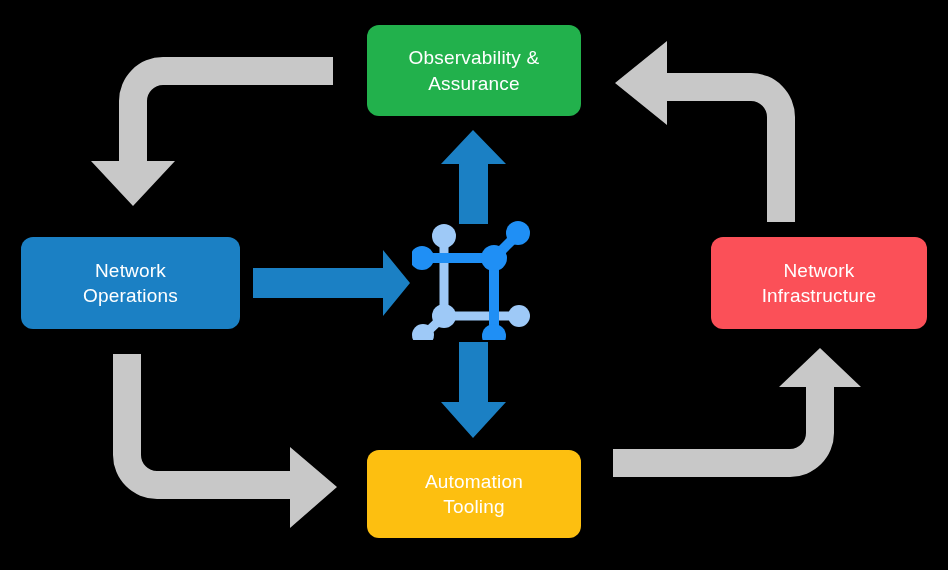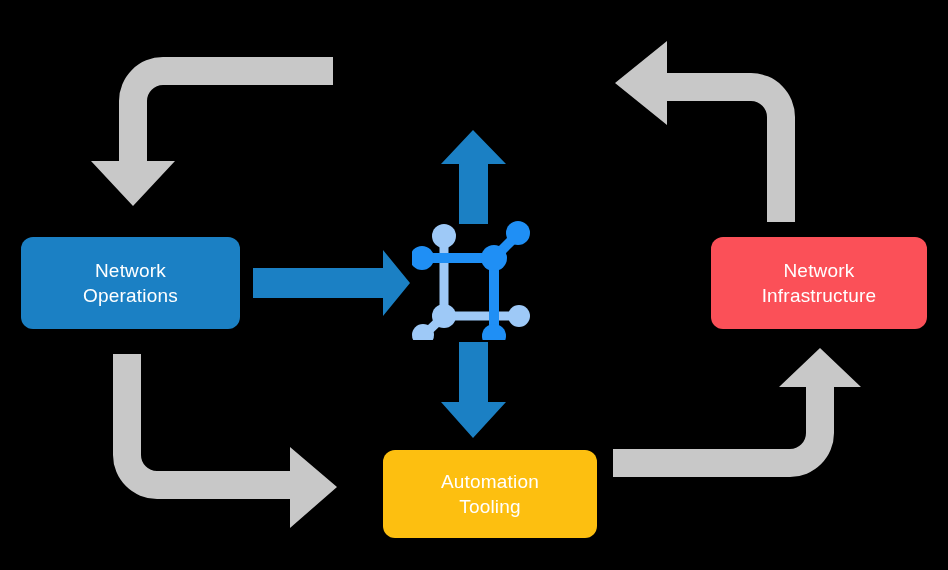--- a/index.html
+++ b/index.html
@@ -122,29 +122,33 @@
 
       <g fill="#1f8ff5">
         <circle cx="10" cy="40" r="12"></circle>
         <circle cx="82" cy="40" r="13"></circle>
         <circle cx="106" cy="15" r="12"></circle>
         <circle cx="82" cy="118" r="12"></circle>
       </g>
     </svg>
   </div>
 
+  <div class="node-box" id="box-observability" style="background:#22b14c;">
+    <span>Observability &amp;
+Assurance</span>
+  </div>
 
   <div class="node-box" id="box-operations" style="background:#1b80c4;">
     <span>Network
 Operations</span>
   </div>
 
   <div class="node-box" id="box-infrastructure" style="background:#fb5058;">
     <span>Network
 Infrastructure</span>
   </div>
 
-  <div class="node-box" id="box-automation" style="background:#fdbf10;margin-left:16px;">
+  <div class="node-box" id="box-automation" style="background:#fdbf10;">
     <span>Automation
 Tooling</span>
   </div>
 
 </div>
 
 </body></html>

